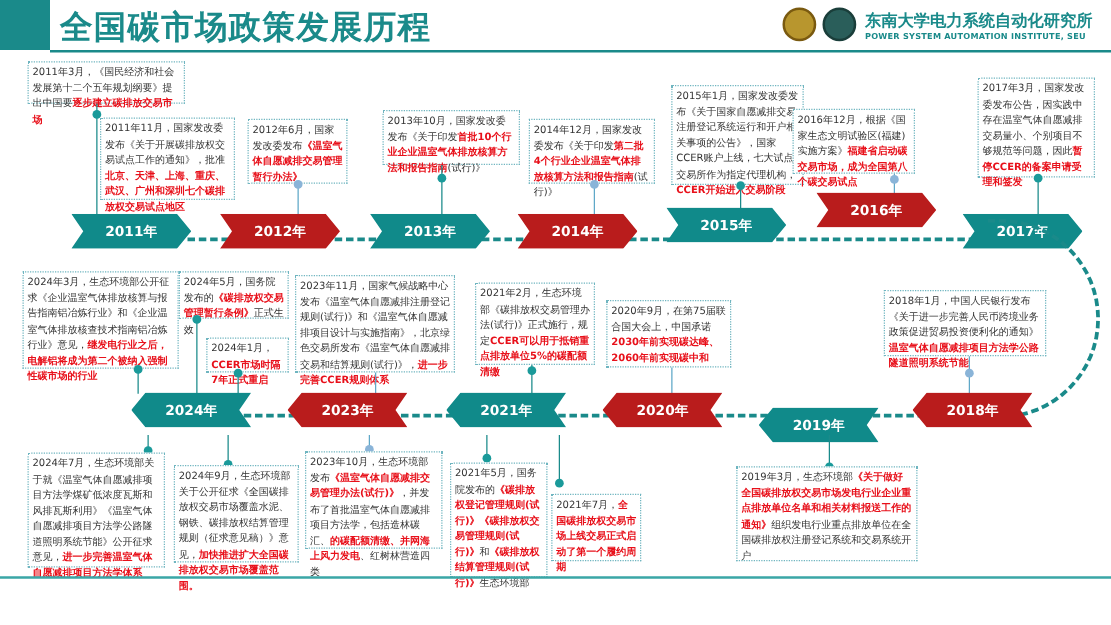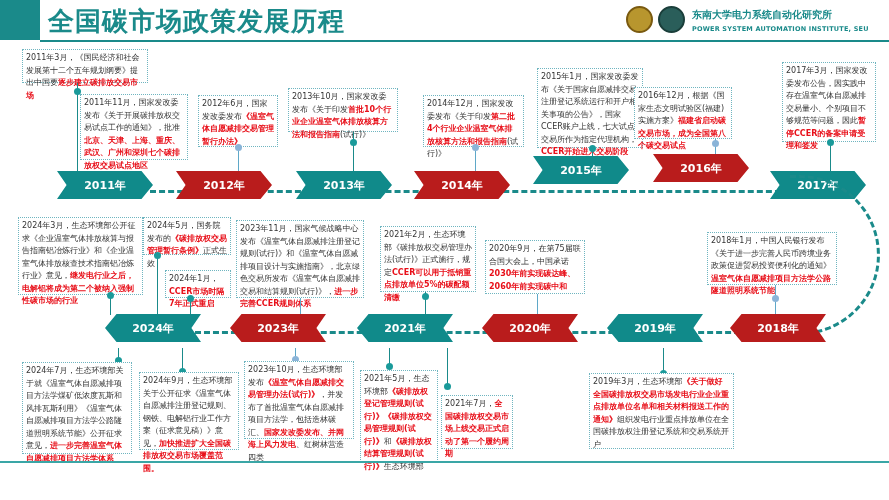--- a/index.html
+++ b/index.html
@@ -3,21 +3,21 @@
 <meta charset="utf-8">
 <style>
 *{box-sizing:border-box;margin:0;padding:0}
 body{width:889px;height:500px;background:#fff;position:relative;overflow:hidden;font-family:"DejaVu Sans","Liberation Sans",sans-serif;color:#333}
 .hdr-block{position:absolute;left:0;top:0;width:40px;height:40px;background:#1a8a8a}
 .title{position:absolute;left:48px;top:4px;font-size:26px;font-weight:bold;color:#1a8a8a;letter-spacing:1px}
 .hdr-line{position:absolute;left:40px;top:40px;width:849px;height:2px;background:#1a8a8a}
 .logo{position:absolute;top:6px;width:27px;height:27px;border-radius:50%}
 .logo1{left:626px;background:#b8962e;border:2px solid #7a5a10}
 .logo2{left:658px;background:#2a5e5a;border:2px solid #1a3e3a}
-.inst-cn{position:absolute;left:692px;top:8px;font-size:10px;font-weight:bold;color:#1a8a8a}
+.inst-cn{position:absolute;left:692px;top:8px;font-size:13px;font-weight:bold;color:#1a8a8a}
 .inst-en{position:absolute;left:692px;top:25px;font-size:6.5px;font-weight:bold;color:#1a8a8a;letter-spacing:.2px}
 .box{position:absolute;border:1px dotted #6fb5c0;background:#fff;font-size:8px;line-height:12.5px;padding:2px 3px;color:#333}
 .box .r{color:#e8101a;font-weight:bold}
 .vline{position:absolute;width:1px;background:#5fa8c8}
 .vline.t{background:#1a8a8a}
 .dot{position:absolute;width:7px;height:7px;border-radius:50%;background:#8ab4d8}
 .dot.t{background:#1a9a9a}
 .arrow{position:absolute;height:28px;color:#fff;font-size:11px;font-weight:bold;display:flex;align-items:center;justify-content:center}
 .arrow.dk{background:#108a8a}
 .arrow.lt{background:#b91c1c}
@@ -34,21 +34,21 @@
 <div class="title">全国碳市场政策发展历程</div>
 <div class="logo logo1"></div>
 <div class="logo logo2"></div>
 <div class="inst-cn">东南大学电力系统自动化研究所</div>
 <div class="inst-en">POWER SYSTEM AUTOMATION INSTITUTE, SEU</div>
 <div class="hdr-line"></div>
 
 <div class="box" style="left:22px;top:49px;width:126px;height:34px"><span>2011年3月，《国民经济和社会发展第十二个五年规划纲要》提出中国要</span><span class="r">逐步建立碳排放交易市场</span></div>
 <div class="box" style="left:80px;top:94px;width:108px;height:66px"><span>2011年11月，国家发改委发布《关于开展碳排放权交易试点工作的通知》，批准</span><span class="r">北京、天津、上海、重庆、武汉、广州和深圳七个碳排放权交易试点地区</span></div>
 <div class="box" style="left:198px;top:95px;width:80px;height:52px"><span>2012年6月，国家发改委发布</span><span class="r">《温室气体自愿减排交易管理暂行办法》</span></div>
-<div class="box" style="left:288px;top:88px;width:110px;height:44px"><span>2013年10月，国家发改委发布《关于印发</span><span class="r">首批10个行业企业温室气体排放核算方法和报告指南</span><span>(试行)》</span></div>
+<div class="box" style="left:306px;top:88px;width:110px;height:44px"><span>2013年10月，国家发改委发布《关于印发</span><span class="r">首批10个行业企业温室气体排放核算方法和报告指南</span><span>(试行)》</span></div>
 <div class="box" style="left:423px;top:95px;width:101px;height:52px"><span>2014年12月，国家发改委发布《关于印发</span><span class="r">第二批4个行业企业温室气体排放核算方法和报告指南</span><span>(试行)》</span></div>
 <div class="box" style="left:537px;top:68px;width:106px;height:80px"><span>2015年1月，国家发改委发布《关于国家自愿减排交易注册登记系统运行和开户相关事项的公告》，国家CCER账户上线，七大试点交易所作为指定代理机构，</span><span class="r">CCER开始进入交易阶段</span></div>
 <div class="box" style="left:634px;top:87px;width:98px;height:52px"><span>2016年12月，根据《国家生态文明试验区(福建)实施方案》</span><span class="r">福建省启动碳交易市场，成为全国第八个碳交易试点</span></div>
 <div class="box" style="left:782px;top:62px;width:94px;height:80px"><span>2017年3月，国家发改委发布公告，因实践中存在温室气体自愿减排交易量小、个别项目不够规范等问题，因此</span><span class="r">暂停CCER的备案申请受理和签发</span></div>
 
 <div class="vline t" style="left:77px;top:83px;height:92px"></div>
 <div class="dot t" style="left:74px;top:88px"></div>
 <div class="vline" style="left:238px;top:147px;height:28px"></div>
 <div class="dot" style="left:235px;top:144px"></div>
 <div class="vline t" style="left:353px;top:132px;height:43px"></div>
@@ -60,21 +60,21 @@
 <div class="vline" style="left:715px;top:139px;height:36px"></div>
 <div class="dot" style="left:712px;top:140px"></div>
 <div class="vline t" style="left:830px;top:142px;height:33px"></div>
 <div class="dot t" style="left:827px;top:139px"></div>
 
 <div class="dash" style="left:150px;top:190px;width:640px"></div>
 <div class="arrow dk r" style="left:57px;top:171px;width:96px">2011年</div>
 <div class="arrow lt r" style="left:176px;top:171px;width:96px">2012年</div>
 <div class="arrow dk r" style="left:296px;top:171px;width:96px">2013年</div>
 <div class="arrow lt r" style="left:414px;top:171px;width:96px">2014年</div>
-<div class="arrow dk r" style="left:533px;top:156px;width:96px">2015年</div>
+<div class="arrow dk r" style="left:533px;top:166px;width:96px">2015年</div>
 <div class="arrow lt r" style="left:653px;top:154px;width:96px">2016年</div>
 <div class="arrow dk r" style="left:770px;top:171px;width:96px">2017年</div>
 
 <div class="curve"></div>
 
 <div class="box" style="left:18px;top:217px;width:125px;height:78px"><span>2024年3月，生态环境部公开征求《企业温室气体排放核算与报告指南铝冶炼行业》和《企业温室气体排放核查技术指南铝冶炼行业》意见，</span><span class="r">继发电行业之后，电解铝将成为第二个被纳入强制性碳市场的行业</span></div>
 <div class="box" style="left:143px;top:217px;width:88px;height:38px"><span>2024年5月，国务院发布的</span><span class="r">《碳排放权交易管理暂行条例》</span><span>正式生效</span></div>
 <div class="box" style="left:165px;top:270px;width:66px;height:28px"><span>2024年1月，</span><span class="r">CCER市场时隔7年正式重启</span></div>
 <div class="box" style="left:236px;top:220px;width:128px;height:78px"><span>2023年11月，国家气候战略中心发布《温室气体自愿减排注册登记规则(试行)》和《温室气体自愿减排项目设计与实施指南》，北京绿色交易所发布《温室气体自愿减排交易和结算规则(试行)》，</span><span class="r">进一步完善CCER规则体系</span></div>
 <div class="box" style="left:380px;top:226px;width:96px;height:66px"><span>2021年2月，生态环境部《碳排放权交易管理办法(试行)》正式施行，规定</span><span class="r">CCER可以用于抵销重点排放单位5%的碳配额清缴</span></div>
@@ -92,36 +92,36 @@
 <div class="dot t" style="left:422px;top:293px"></div>
 <div class="vline" style="left:537px;top:294px;height:21px"></div>
 <div class="vline" style="left:775px;top:285px;height:30px"></div>
 <div class="dot" style="left:772px;top:295px"></div>
 
 <div class="dash" style="left:195px;top:331px;width:590px"></div>
 <div class="arrow dk l" style="left:105px;top:314px;width:96px">2024年</div>
 <div class="arrow lt l" style="left:230px;top:314px;width:96px">2023年</div>
 <div class="arrow dk l" style="left:357px;top:314px;width:96px">2021年</div>
 <div class="arrow lt l" style="left:482px;top:314px;width:96px">2020年</div>
-<div class="arrow dk l" style="left:607px;top:314px;width:96px">2019年</div>
+<div class="arrow dk l" style="left:607px;top:326px;width:96px">2019年</div>
 <div class="arrow lt l" style="left:730px;top:314px;width:96px">2018年</div>
 
 <div class="vline t" style="left:118px;top:348px;height:14px"></div>
 <div class="dot t" style="left:115px;top:357px"></div>
 <div class="vline t" style="left:182px;top:348px;height:24px"></div>
 <div class="dot t" style="left:179px;top:368px"></div>
 <div class="vline" style="left:295px;top:348px;height:12px"></div>
 <div class="dot" style="left:292px;top:356px"></div>
 <div class="vline t" style="left:389px;top:348px;height:20px"></div>
 <div class="dot t" style="left:386px;top:363px"></div>
 <div class="vline t" style="left:447px;top:348px;height:40px"></div>
 <div class="dot t" style="left:444px;top:383px"></div>
 <div class="vline t" style="left:663px;top:348px;height:26px"></div>
 <div class="dot t" style="left:660px;top:370px"></div>
 
 <div class="box" style="left:22px;top:362px;width:110px;height:92px"><span>2024年7月，生态环境部关于就《温室气体自愿减排项目方法学煤矿低浓度瓦斯和风排瓦斯利用》《温室气体自愿减排项目方法学公路隧道照明系统节能》公开征求意见，</span><span class="r">进一步完善温室气体自愿减排项目方法学体系</span></div>
-<div class="box" style="left:139px;top:372px;width:100px;height:78px"><span>2024年9月，生态环境部关于公开征求《温室气体自愿减排注册登记规则、钢铁、电解铝行业工作方案（征求意见稿）》意见，</span><span class="r">加快推进扩大全国碳排放权交易市场覆盖范围。</span></div>
-<div class="box" style="left:244px;top:361px;width:110px;height:78px"><span>2023年10月，生态环境部发布</span><span class="r">《温室气体自愿减排交易管理办法(试行)》</span><span>，并发布了首批温室气体自愿减排项目方法学，包括造林碳汇、</span><span class="r">国家发改委发布、并网海上风力发电</span><span>、红树林营造四类</span></div>
-<div class="box" style="left:360px;top:370px;width:78px;height:92px"><span>2021年5月，生态环境部</span><span class="r">《碳排放权登记管理规则(试行)》《碳排放权交易管理规则(试行)》</span><span>和</span><span class="r">《碳排放权结算管理规则(试行)》</span><span>生态环境部</span></div>
+<div class="box" style="left:139px;top:372px;width:100px;height:78px"><span>2024年9月，生态环境部关于公开征求《全国碳排放权交易市场覆盖水泥、钢铁、碳排放权结算管理规则（征求意见稿）》意见，</span><span class="r">加快推进扩大全国碳排放权交易市场覆盖范围。</span></div>
+<div class="box" style="left:244px;top:361px;width:110px;height:78px"><span>2023年10月，生态环境部发布</span><span class="r">《温室气体自愿减排交易管理办法(试行)》</span><span>，并发布了首批温室气体自愿减排项目方法学，包括造林碳汇、</span><span class="r">的碳配额清缴、并网海上风力发电</span><span>、红树林营造四类</span></div>
+<div class="box" style="left:360px;top:370px;width:78px;height:92px"><span>2021年5月，国务院发布的</span><span class="r">《碳排放权登记管理规则(试行)》《碳排放权交易管理规则(试行)》</span><span>和</span><span class="r">《碳排放权结算管理规则(试行)》</span><span>生态环境部</span></div>
 <div class="box" style="left:441px;top:395px;width:72px;height:54px"><span>2021年7月，</span><span class="r">全国碳排放权交易市场上线交易正式启动了第一个履约周期</span></div>
 <div class="box" style="left:589px;top:373px;width:145px;height:76px"><span>2019年3月，生态环境部</span><span class="r">《关于做好全国碳排放权交易市场发电行业企业重点排放单位名单和相关材料报送工作的通知》</span><span>组织发电行业重点排放单位在全国碳排放权注册登记系统和交易系统开户</span></div>
 
 <div class="footer-line"></div>
 
 </body></html>

